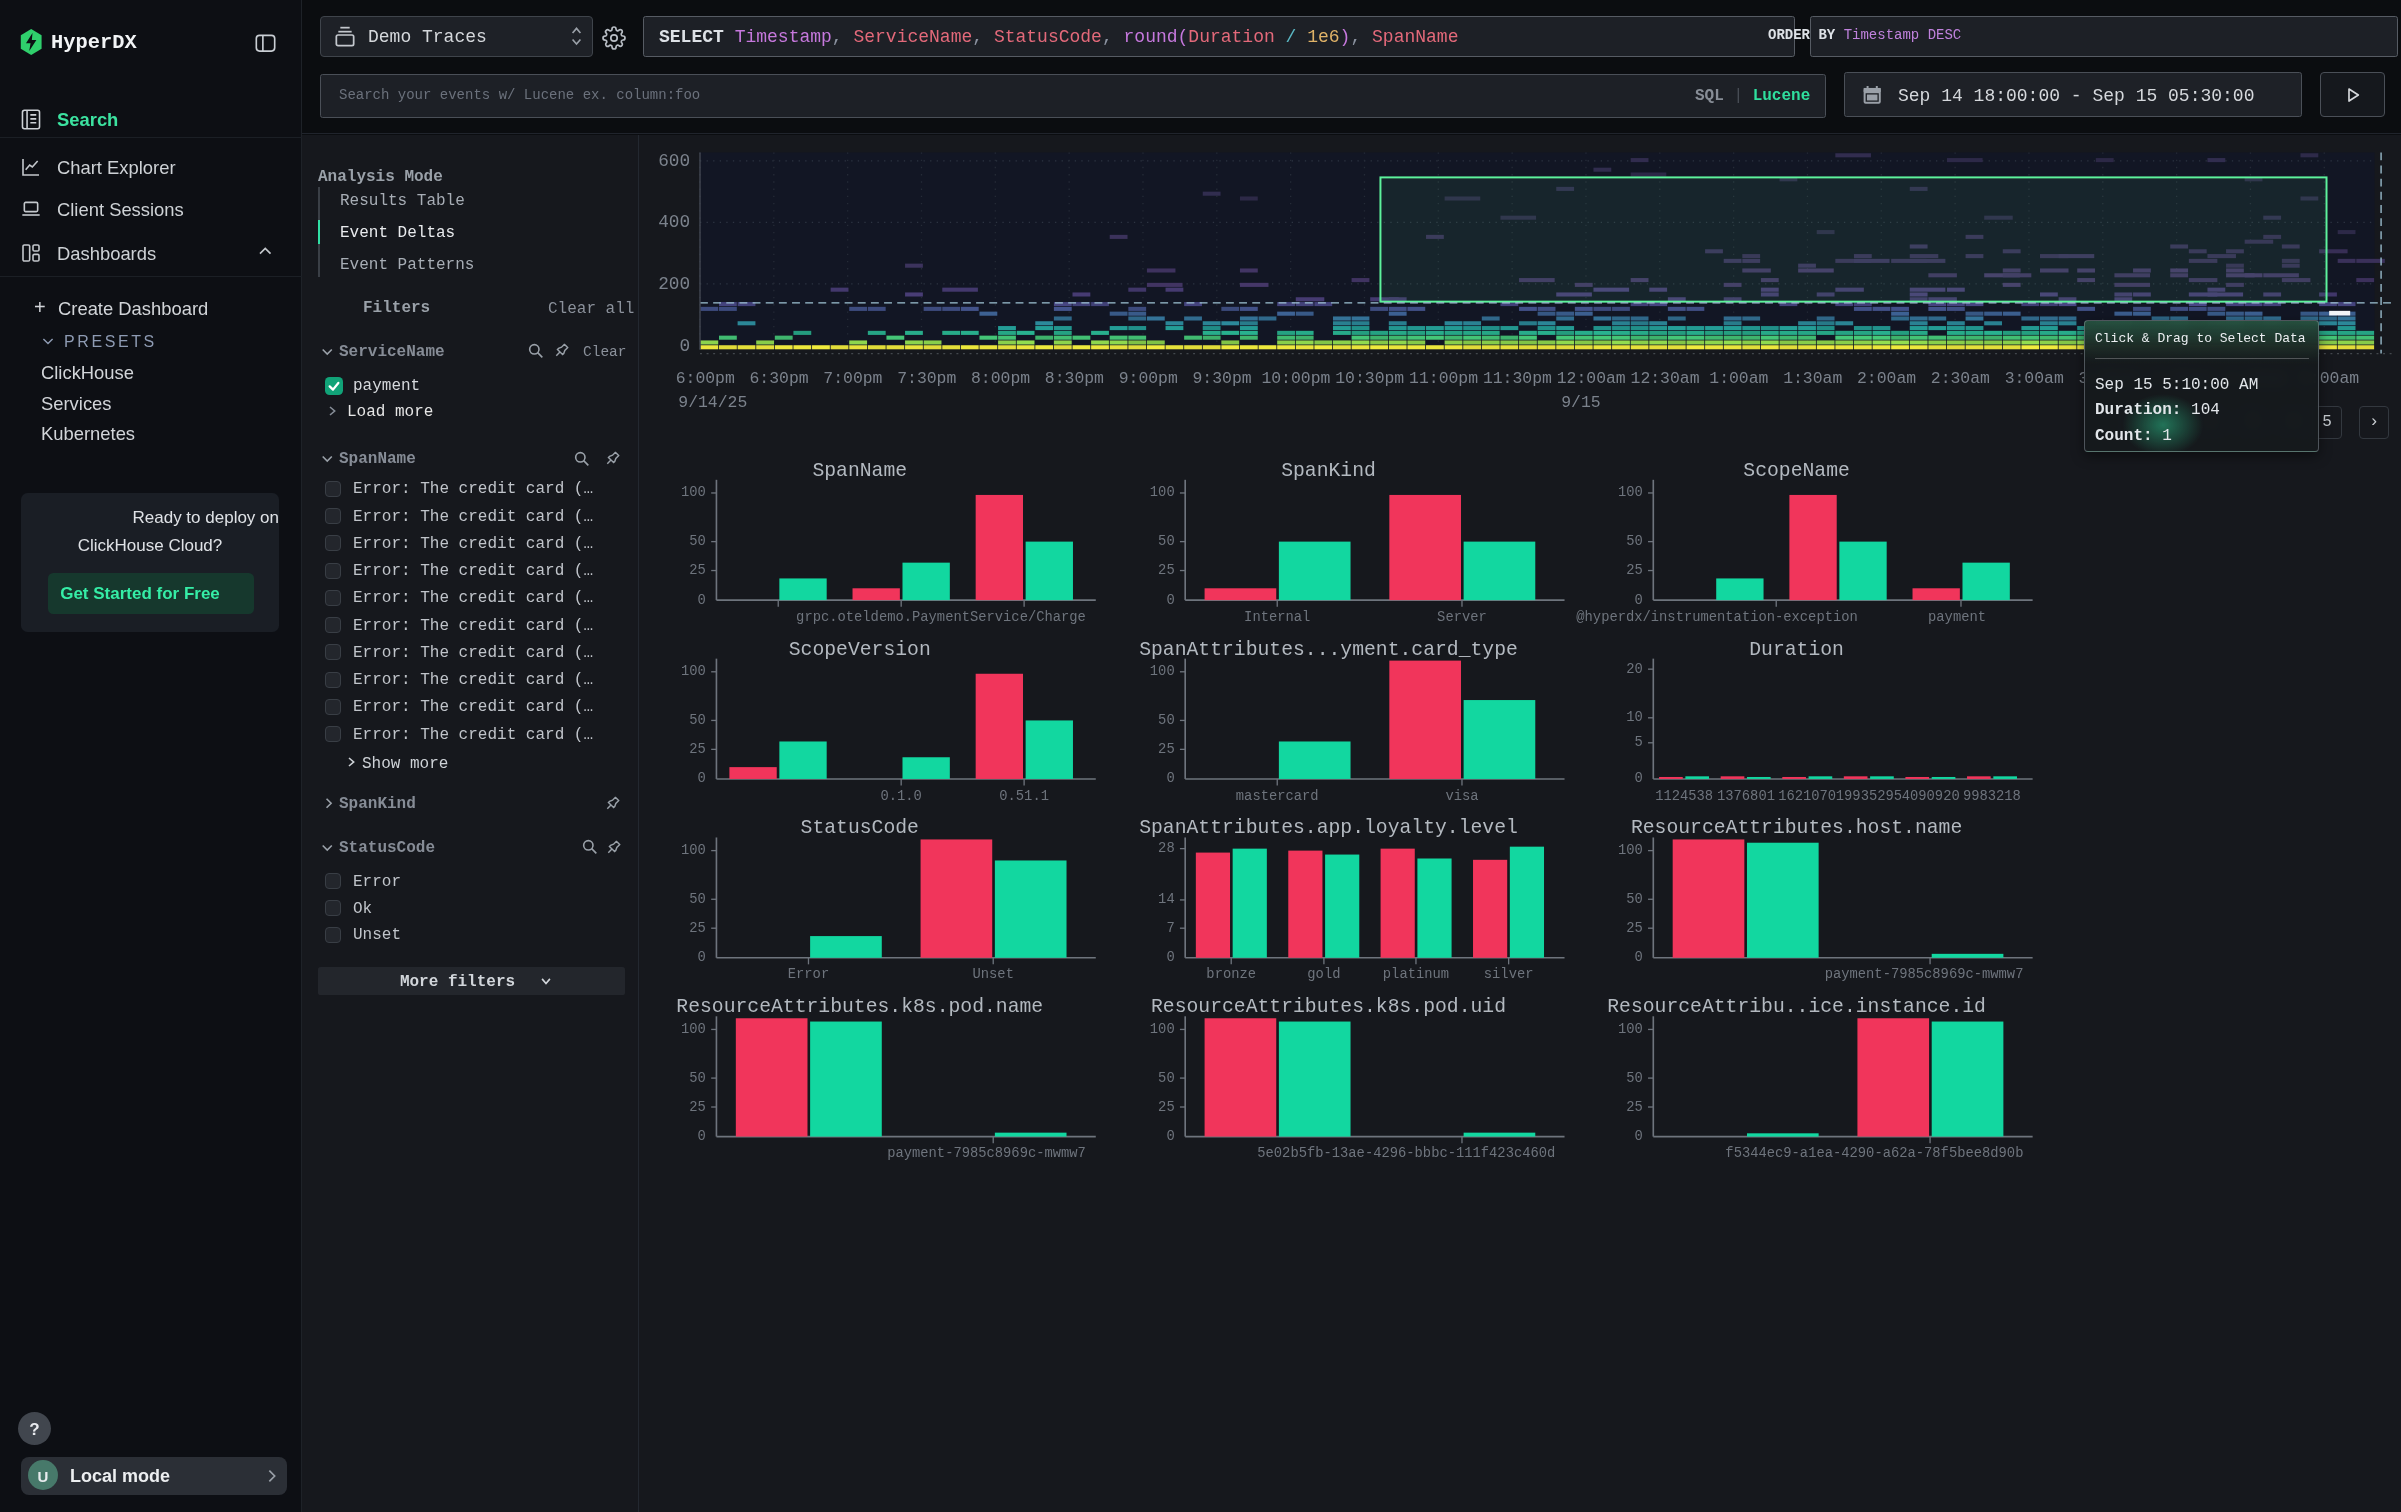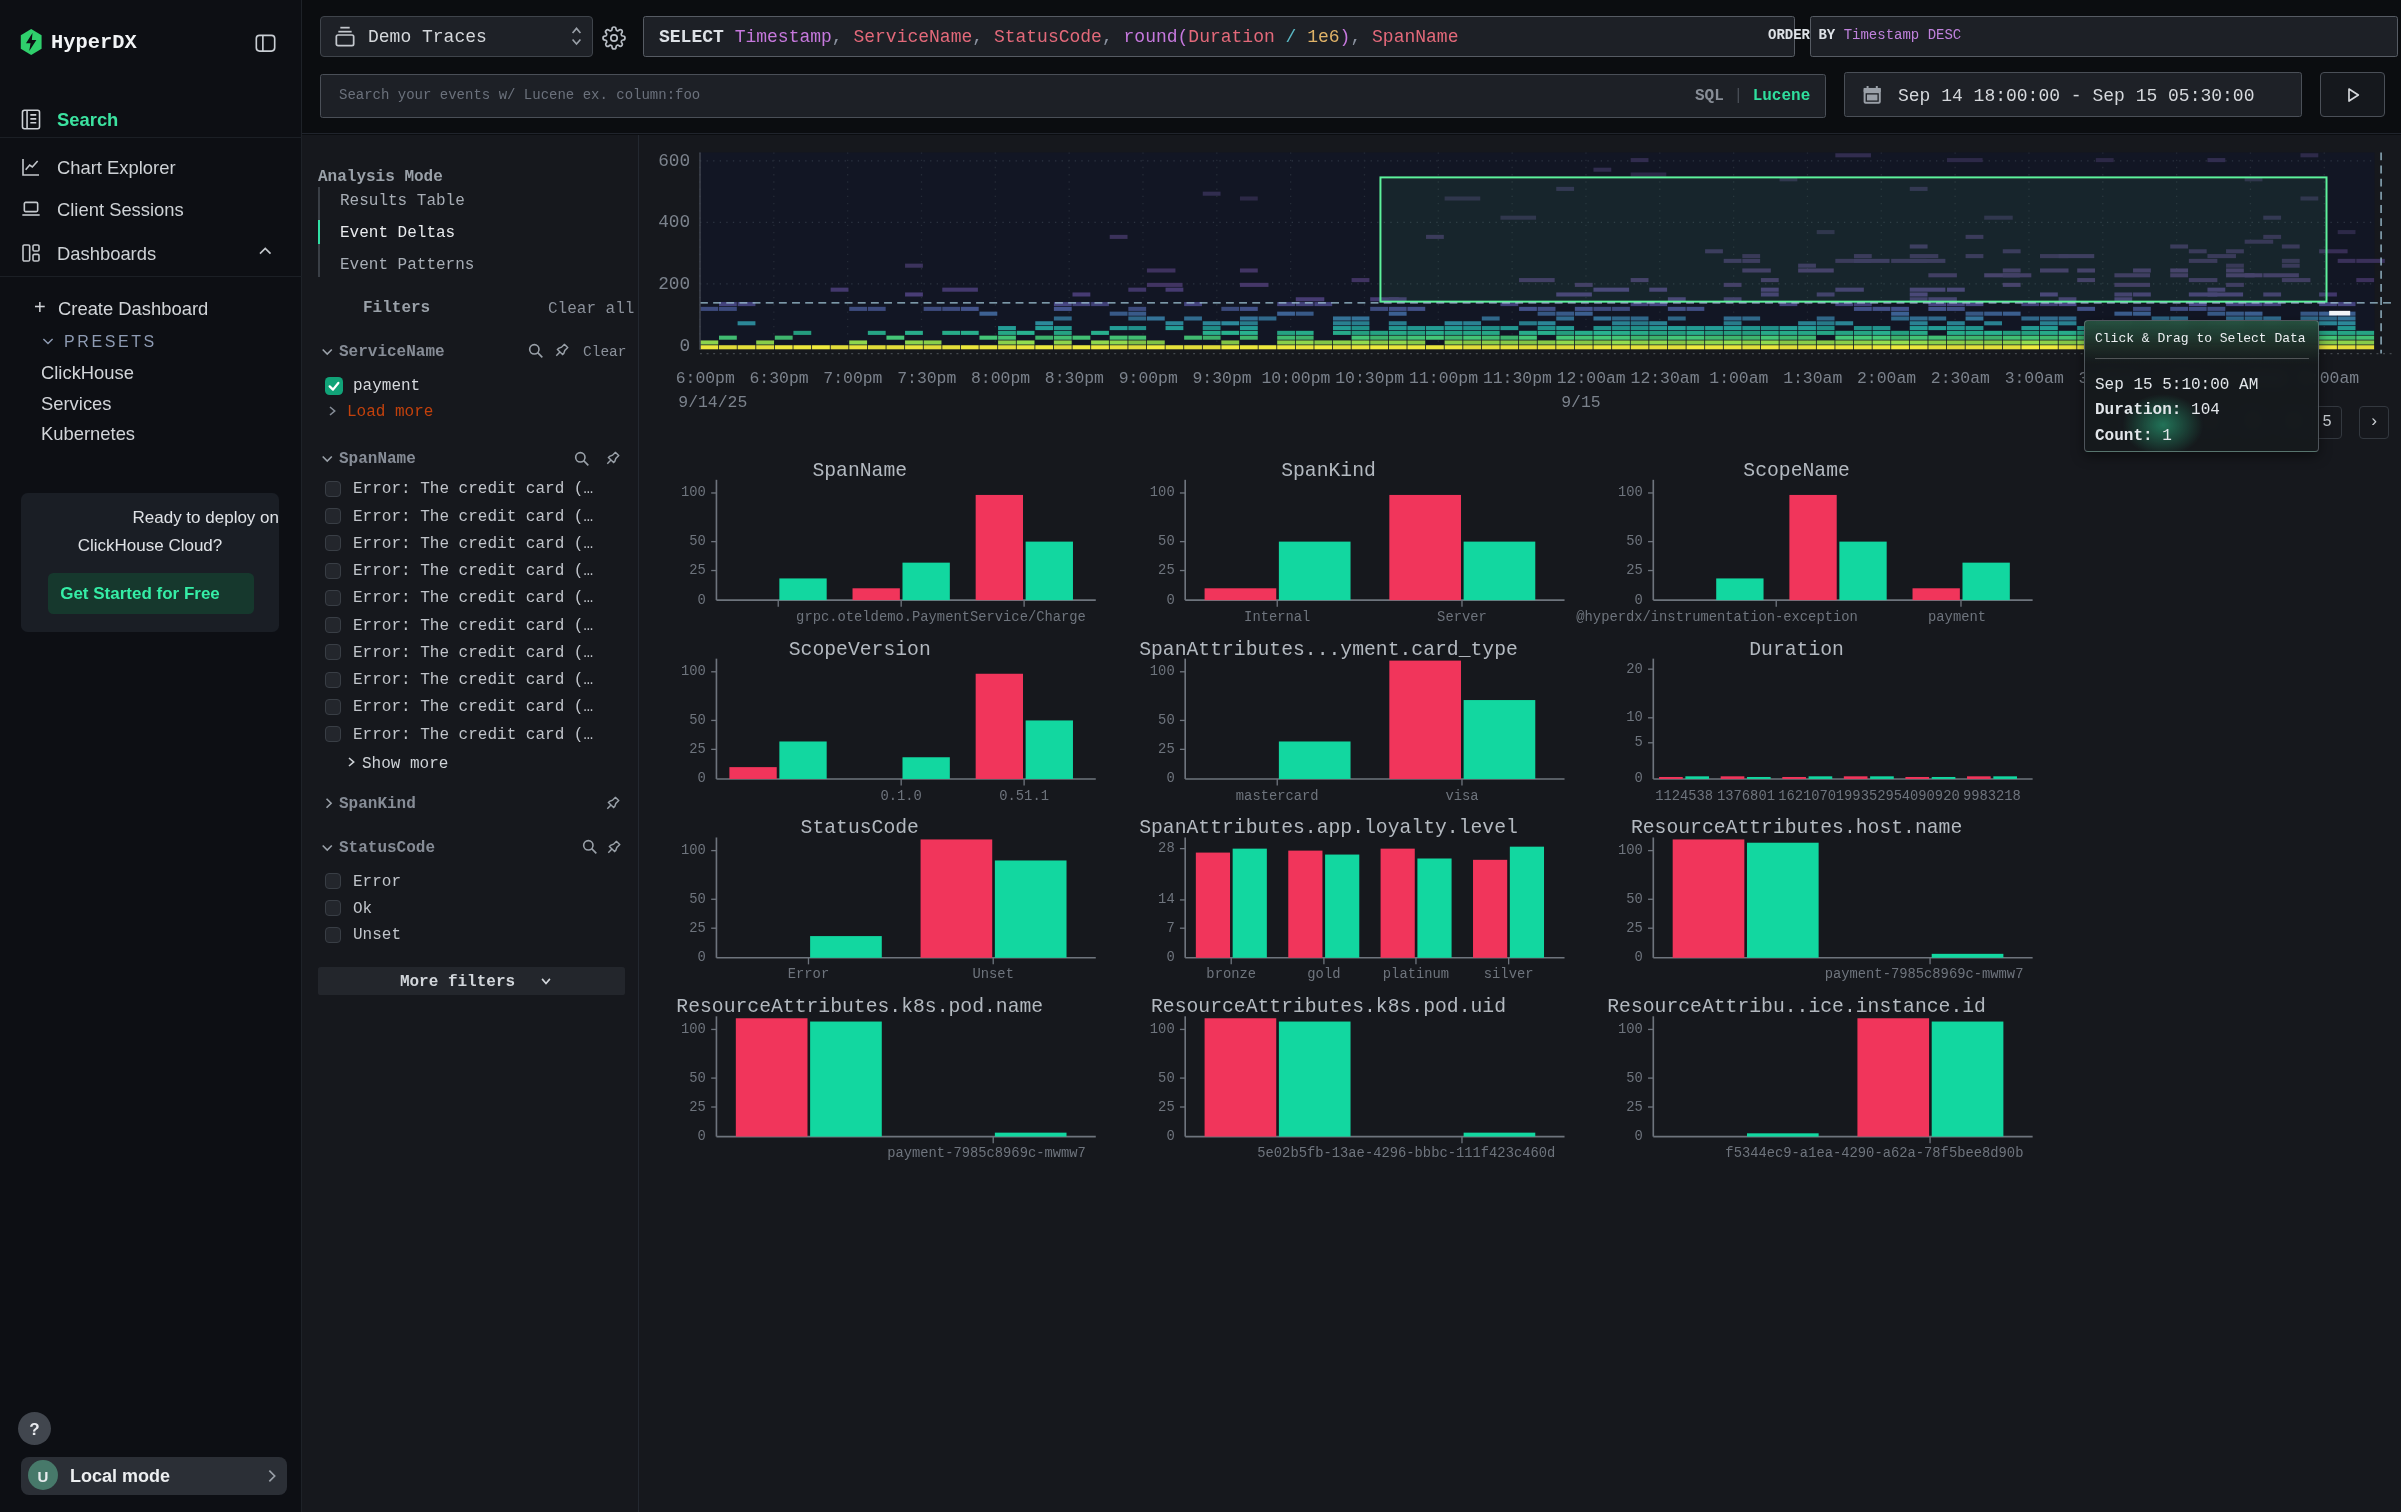--- a/index.html
+++ b/index.html
@@ -80,21 +80,21 @@
 <div class="abs mono" style="left:583px;top:344px;font-size:14.5px;color:#8b919b;">Clear</div>
 
 <div class="abs" style="left:325px;top:377px;width:18px;height:18px;background:#11a378;border-radius:4.6px;"></div>
 <svg class="abs" style="left:325px;top:377px;" width="18" height="18" viewBox="0 0 27 27" fill="none" stroke="#fff" stroke-width="3.4" stroke-linecap="round" stroke-linejoin="round">
     <path d="M7 14 L12 19 L20 9"></path>
   </svg>
 <div class="abs mono" style="left:353px;top:377px;font-size:16px;color:#d6d9dd;">payment</div>
 <svg class="abs" style="left:326px;top:405px;" width="12" height="12" viewBox="0 0 18 18" fill="none" stroke="#868d97" stroke-width="2.4">
     <path d="M6 3 L13 9 L6 15"></path>
   </svg>
-<div class="abs mono" style="left:347px;top:403px;font-size:16px;color:#c2410c;">Load more</div>
+<div class="abs mono" style="left:347px;top:403px;font-size:16px;color:#e5e5e5;">Load more</div>
 
 <svg class="abs" style="left:320px;top:452px;" width="14.5" height="13" viewBox="0 0 22 20" fill="none" stroke="#9aa1a9" stroke-width="2.5">
     <path d="M4 7 L11 14 L18 7"></path>
   </svg>
 <div class="abs mono" style="left:339px;top:450px;font-size:16px;font-weight:bold;color:#868c96;">SpanName</div>
 <svg class="abs" style="left:573px;top:450px;" width="18" height="18" viewBox="0 0 27 27" fill="none" stroke="#9aa1a9" stroke-width="2.4">
     <circle cx="11" cy="11" r="7"></circle>
     <path d="M16 16 L23 23"></path>
   </svg>
 <svg class="abs" style="left:604px;top:449px;" width="18.4" height="18.4" viewBox="0 0 28 28" fill="none" stroke="#9aa1a9" stroke-width="2.2">

